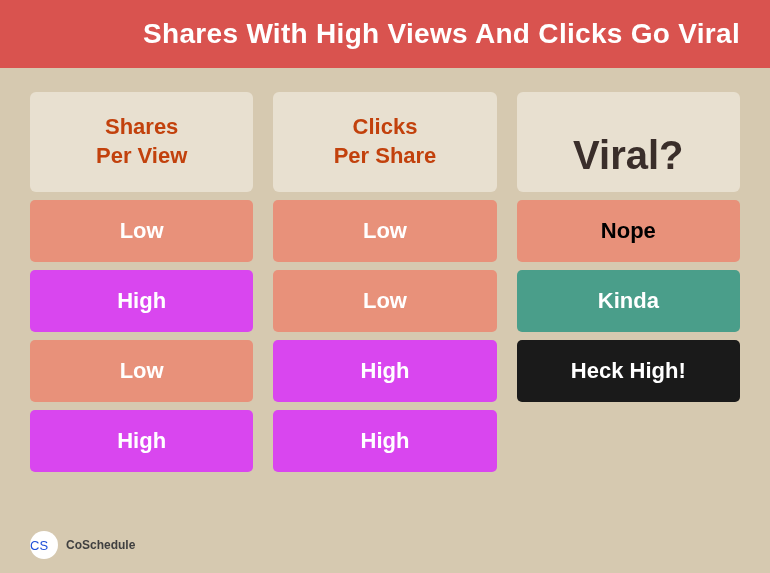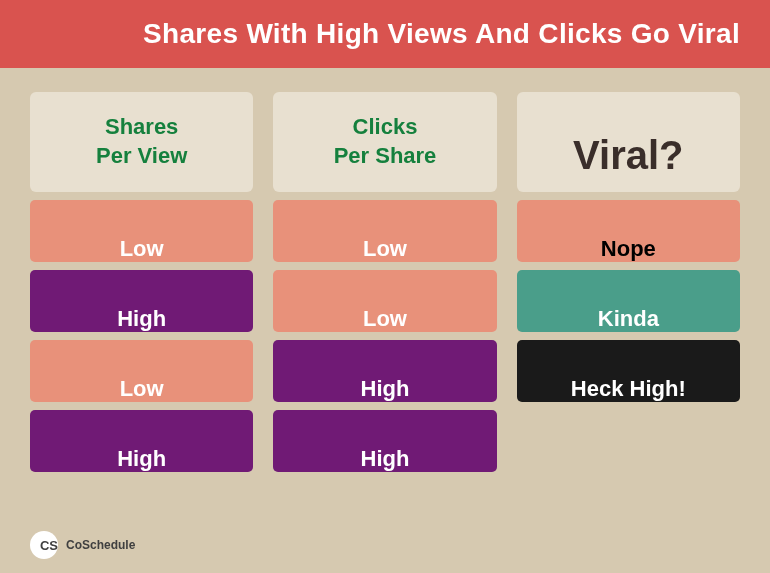--- a/index.html
+++ b/index.html
@@ -55,21 +55,21 @@
       align-items: center;
       justify-content: center;
       text-align: center;
       padding: 14px 10px;
       min-height: 100px;
     }
 
     .col-header-text {
       font-size: 22px;
       font-weight: bold;
-      color: #15803d;
+      color: #c2410c;
       line-height: 1.3;
     }
 
     .viral-header {
       background: #e8e0d0;
       border-radius: 6px;
       display: flex;
       align-items: flex-end;
       justify-content: center;
       min-height: 100px;
@@ -77,31 +77,31 @@
 
     .viral-header-text {
       font-size: 40px;
       font-weight: 900;
       color: #3a2e2a;
     }
 
     .cell {
       border-radius: 5px;
       display: flex;
-      align-items: flex-end;
+      align-items: center;
       justify-content: center;
       height: 62px;
       font-size: 22px;
       font-weight: bold;
       color: #fff;
       text-align: center;
     }
 
     .cell-low-light { background: #e8917a; }
-    .cell-high-red  { background: #701a75; }
+    .cell-high-red  { background: #d946ef; }
 
     .cell-nope      { background: #e8917a; color: #000000; }
     .cell-kinda     { background: #4a9e8a; color: #fff; }
     .cell-notso     { background: #6b6b6b; color: #fff; }
     .cell-heck      { background: #1a1a1a; color: #fff; }
 
     #footer {
       display: flex;
       align-items: center;
       padding: 8px 0 4px 0;
@@ -114,24 +114,24 @@
       gap: 8px;
     }
 
     .logo-icon {
       width: 28px;
       height: 28px;
       border-radius: 50%;
       background: #fff;
       display: flex;
       align-items: center;
-      justify-content: flex-end;
+      justify-content: flex-start;
       font-size: 13px;
-      font-weight: 700;
-      color: #404040;
+      font-weight: 400;
+      color: #1d4ed8;
       flex-shrink: 0;
     }
 
     .logo-text {
       color: #404040;
       font-size: 12px;
       font-weight: bold;
     }
   </style>
 </head>

